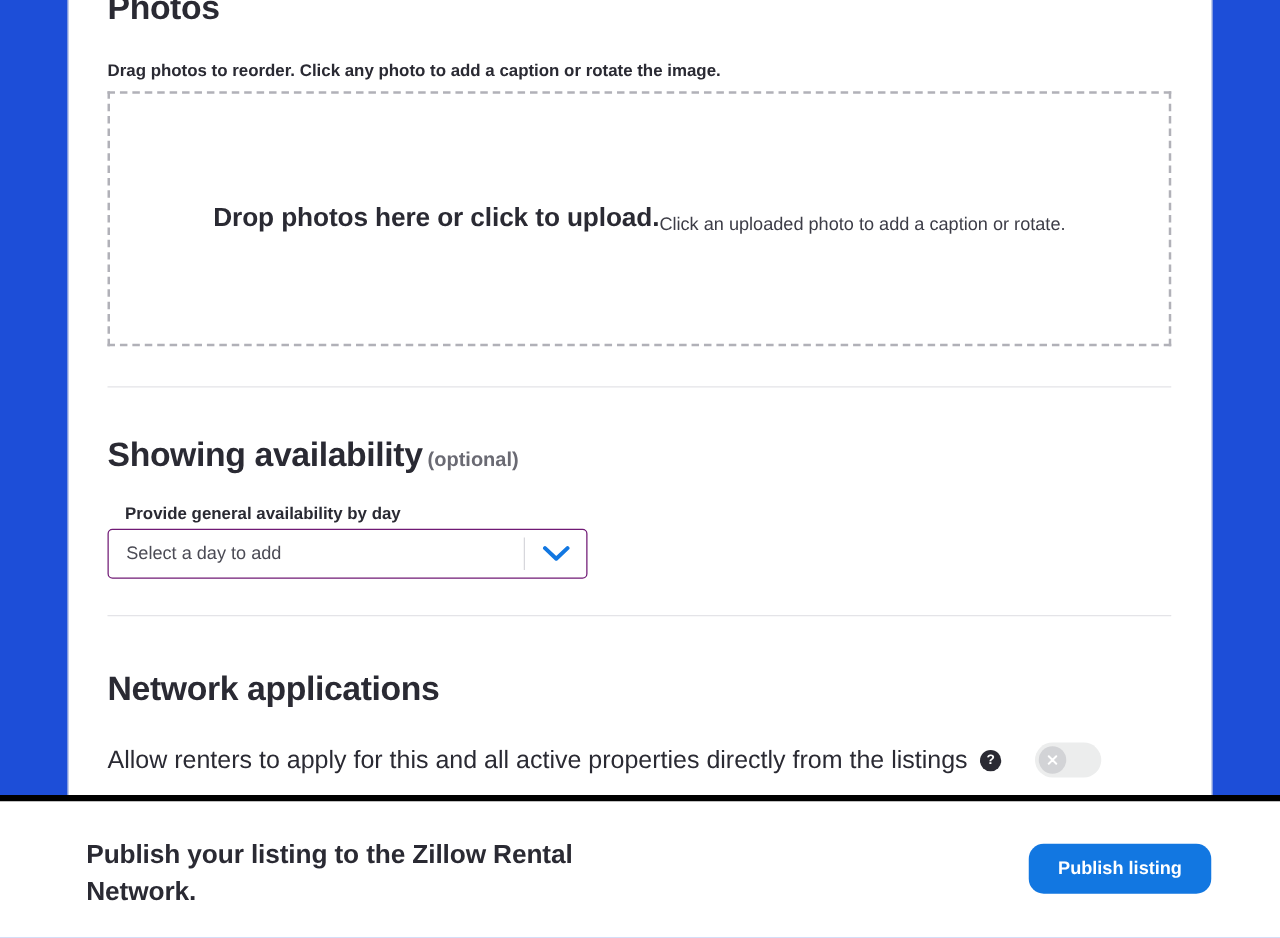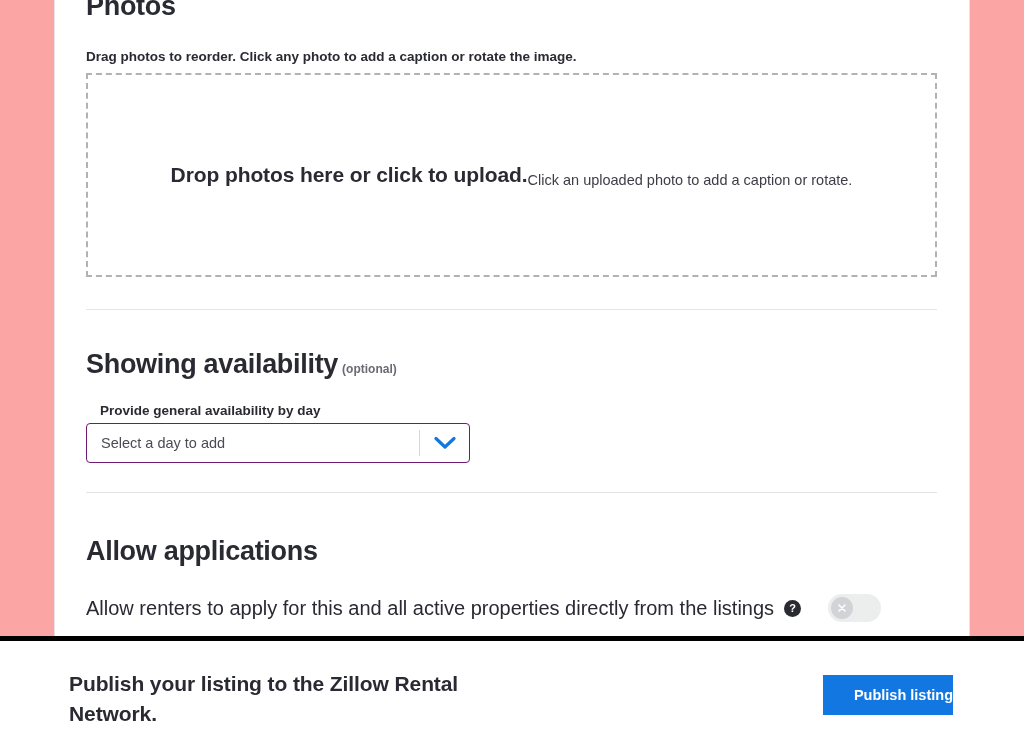--- a/index.html
+++ b/index.html
@@ -12,21 +12,21 @@
     font-family: "Liberation Sans", sans-serif;
     color: #2a2a33;
     -webkit-font-smoothing: antialiased;
   }
 
   
   .page {
     position: relative;
     width: 1024px;
     height: 750px;
-    background: #fca5a5;
+    background: #1d4ed8;
   }
 
   
   .card-rail-left,
   .card-rail-right {
     position: absolute;
     top: 0;
     width: 1px;
     height: 636px;
     background: #e4e4e8;
@@ -46,21 +46,21 @@
 
   
   .h-section {
     font-size: 27px;
     font-weight: 700;
     letter-spacing: -0.3px;
     color: #2a2a33;
     line-height: 32px;
   }
   .h-section .optional {
-    font-size: 12px;
+    font-size: 16px;
     font-weight: 700;
     color: #6a6a73;
     letter-spacing: 0;
     margin-left: 4px;
   }
 
   .photos-head {
     position: absolute;
     left: 31px;
     top: -10px;
@@ -255,33 +255,32 @@
     left: 596px;
     top: 39px;
     font-size: 16px;
     color: #2a2a33;
     line-height: 22px;
   }
   .publish-btn {
     position: absolute;
     left: 823px;
     top: 675px;
-    width: 130px;
+    width: 146px;
     height: 40px;
     background: #1277e1;
     border: none;
-    border-radius: 0;
+    border-radius: 12px;
     color: #ffffff;
     font-family: "Liberation Sans", sans-serif;
     font-size: 14.5px;
     font-weight: 700;
     cursor: pointer;
     line-height: 40px;
     padding: 0;
-    text-align: right;
   }
 </style>
 </head>
 <body>
 
 <div class="page">
 
   <div class="card-rail-left"></div>
   <div class="card-rail-right"></div>
 
@@ -312,21 +311,21 @@
       <div class="select-arrow">
         <svg width="22" height="14" viewBox="0 0 22 14" aria-hidden="true">
           <path d="M2 2.5 L11 11 L20 2.5" fill="none" stroke="#1277e1" stroke-width="3.2" stroke-linecap="round" stroke-linejoin="round"></path>
         </svg>
       </div>
     </div>
 
     <div class="divider d2"></div>
 
     <h2 class="h-section rental-head">
-      <span>Allow applications</span>
+      <span>Network applications</span>
     </h2>
 
     <div class="rental-row">
       <span class="rental-text">Allow renters to apply for this and all active properties directly from the listings</span>
       <span class="help-icon">?</span>
       <span class="toggle">
         <span class="toggle-knob">
           <svg width="12" height="12" viewBox="0 0 12 12" aria-hidden="true">
             <path d="M3 3 L9 9 M9 3 L3 9" fill="none" stroke="#ffffff" stroke-width="1.6" stroke-linecap="round"></path>
           </svg>

